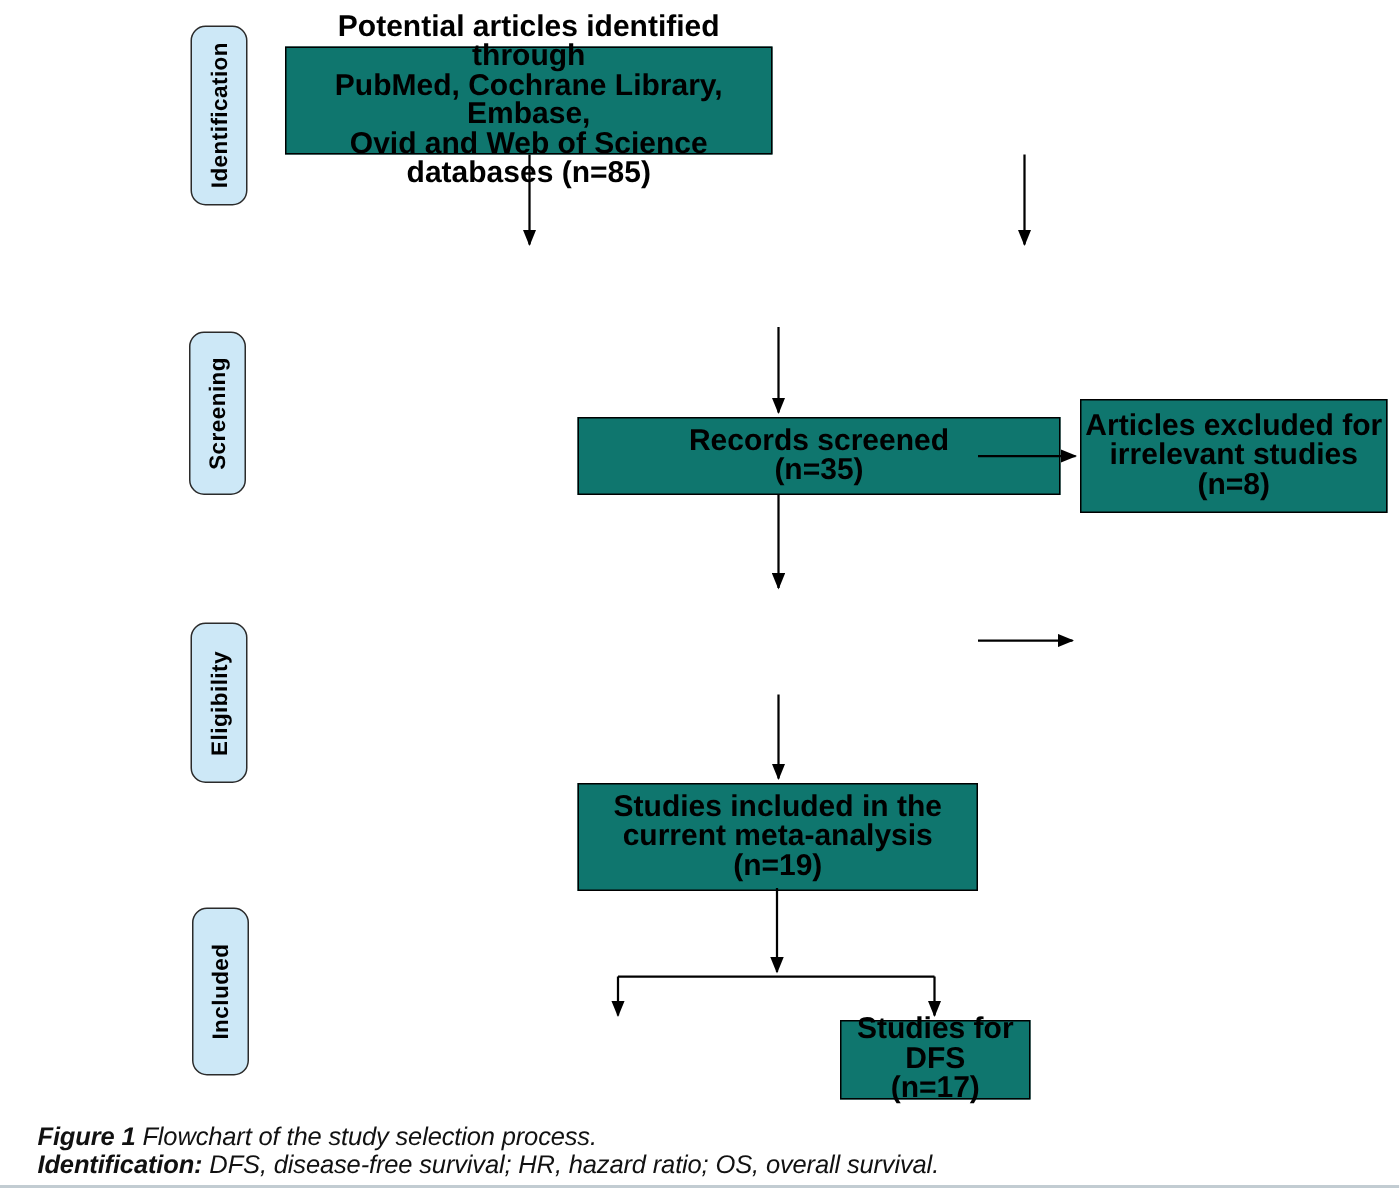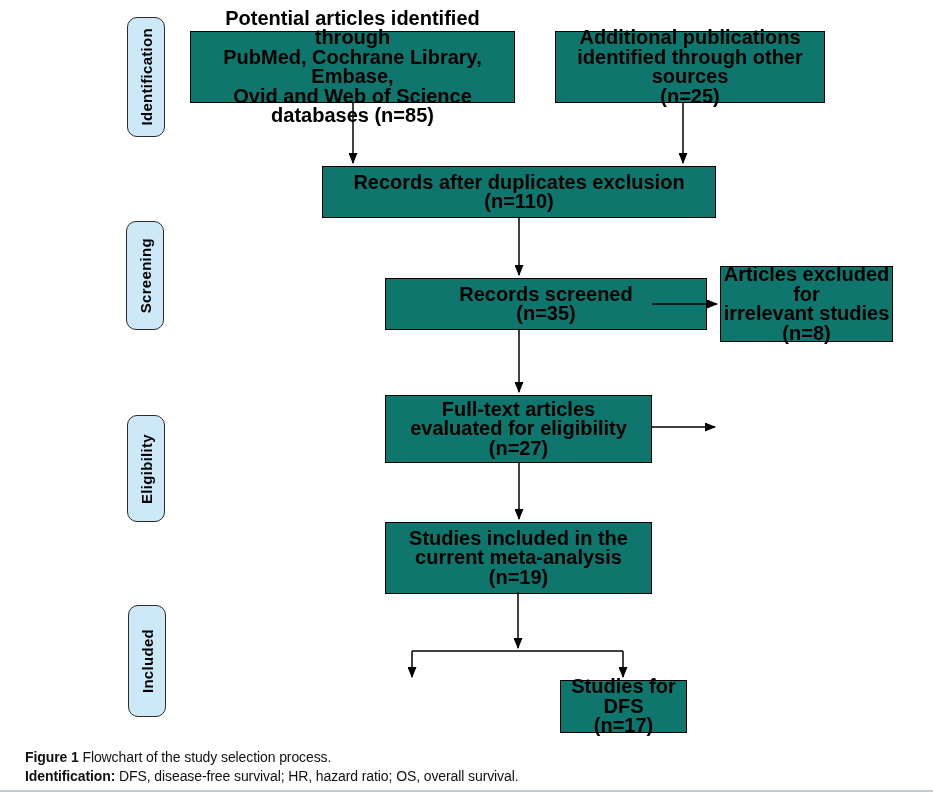--- a/index.html
+++ b/index.html
@@ -54,24 +54,25 @@
   svg.arrows {
     position: absolute;
     left: 0; top: 0;
     width: 933px; height: 793px;
     pointer-events: none;
   }
   .caption {
     position: absolute;
     left: 25px;
     top: 748px;
-    font-size: 14px;
+    font-size: 17px;
     line-height: 19px;
     letter-spacing: -0.1px;
     color: #111;
+    font-style: italic;
   }
   .bottom-rule {
     position: absolute;
     left: 0; top: 790px;
     width: 933px; height: 2px;
     background: var(--bottom-rule, #c2ccd2);
   }
 </style>
 </head>
 <body>
@@ -88,37 +89,29 @@
     <span>Eligibility</span>
   </div>
   <div class="stage" style="left:128px; top:605px; width:38px; height:112px">
     <span>Included</span>
   </div>
 
   <div class="fbox" style="left:190px; top:31px; width:325px; height:72px">Potential articles identified through
 PubMed, Cochrane Library, Embase,
 Ovid and Web of Science databases (n=85)</div>
 
-  <div class="fbox" style="left:555px; top:31px; width:270px; height:72px">Additional publications
-identified through other sources
-(n=25)</div>
 
-  <div class="fbox" style="left:322px; top:166px; width:394px; height:52px">Records after duplicates exclusion
-(n=110)</div>
 
   <div class="fbox" style="left:385px; top:278px; width:322px; height:52px">Records screened
 (n=35)</div>
 
-  <div class="fbox" style="left:720px; top:266px; width:173px; height:76px">Articles excluded for
+  <div class="fbox" style="left:720px; top:266px; width:205px; height:76px">Articles excluded for
 irrelevant studies
 (n=8)</div>
 
-  <div class="fbox" style="left:385px; top:395px; width:267px; height:68px">Full-text articles
-evaluated for eligibility
-(n=27)</div>
 
 
   <div class="fbox" style="left:385px; top:522px; width:267px; height:72px">Studies included in the
 current meta-analysis
 (n=19)</div>
 
 
   <div class="fbox" style="left:560px; top:680px; width:127px; height:53px">Studies for DFS
 (n=17)</div>
 

